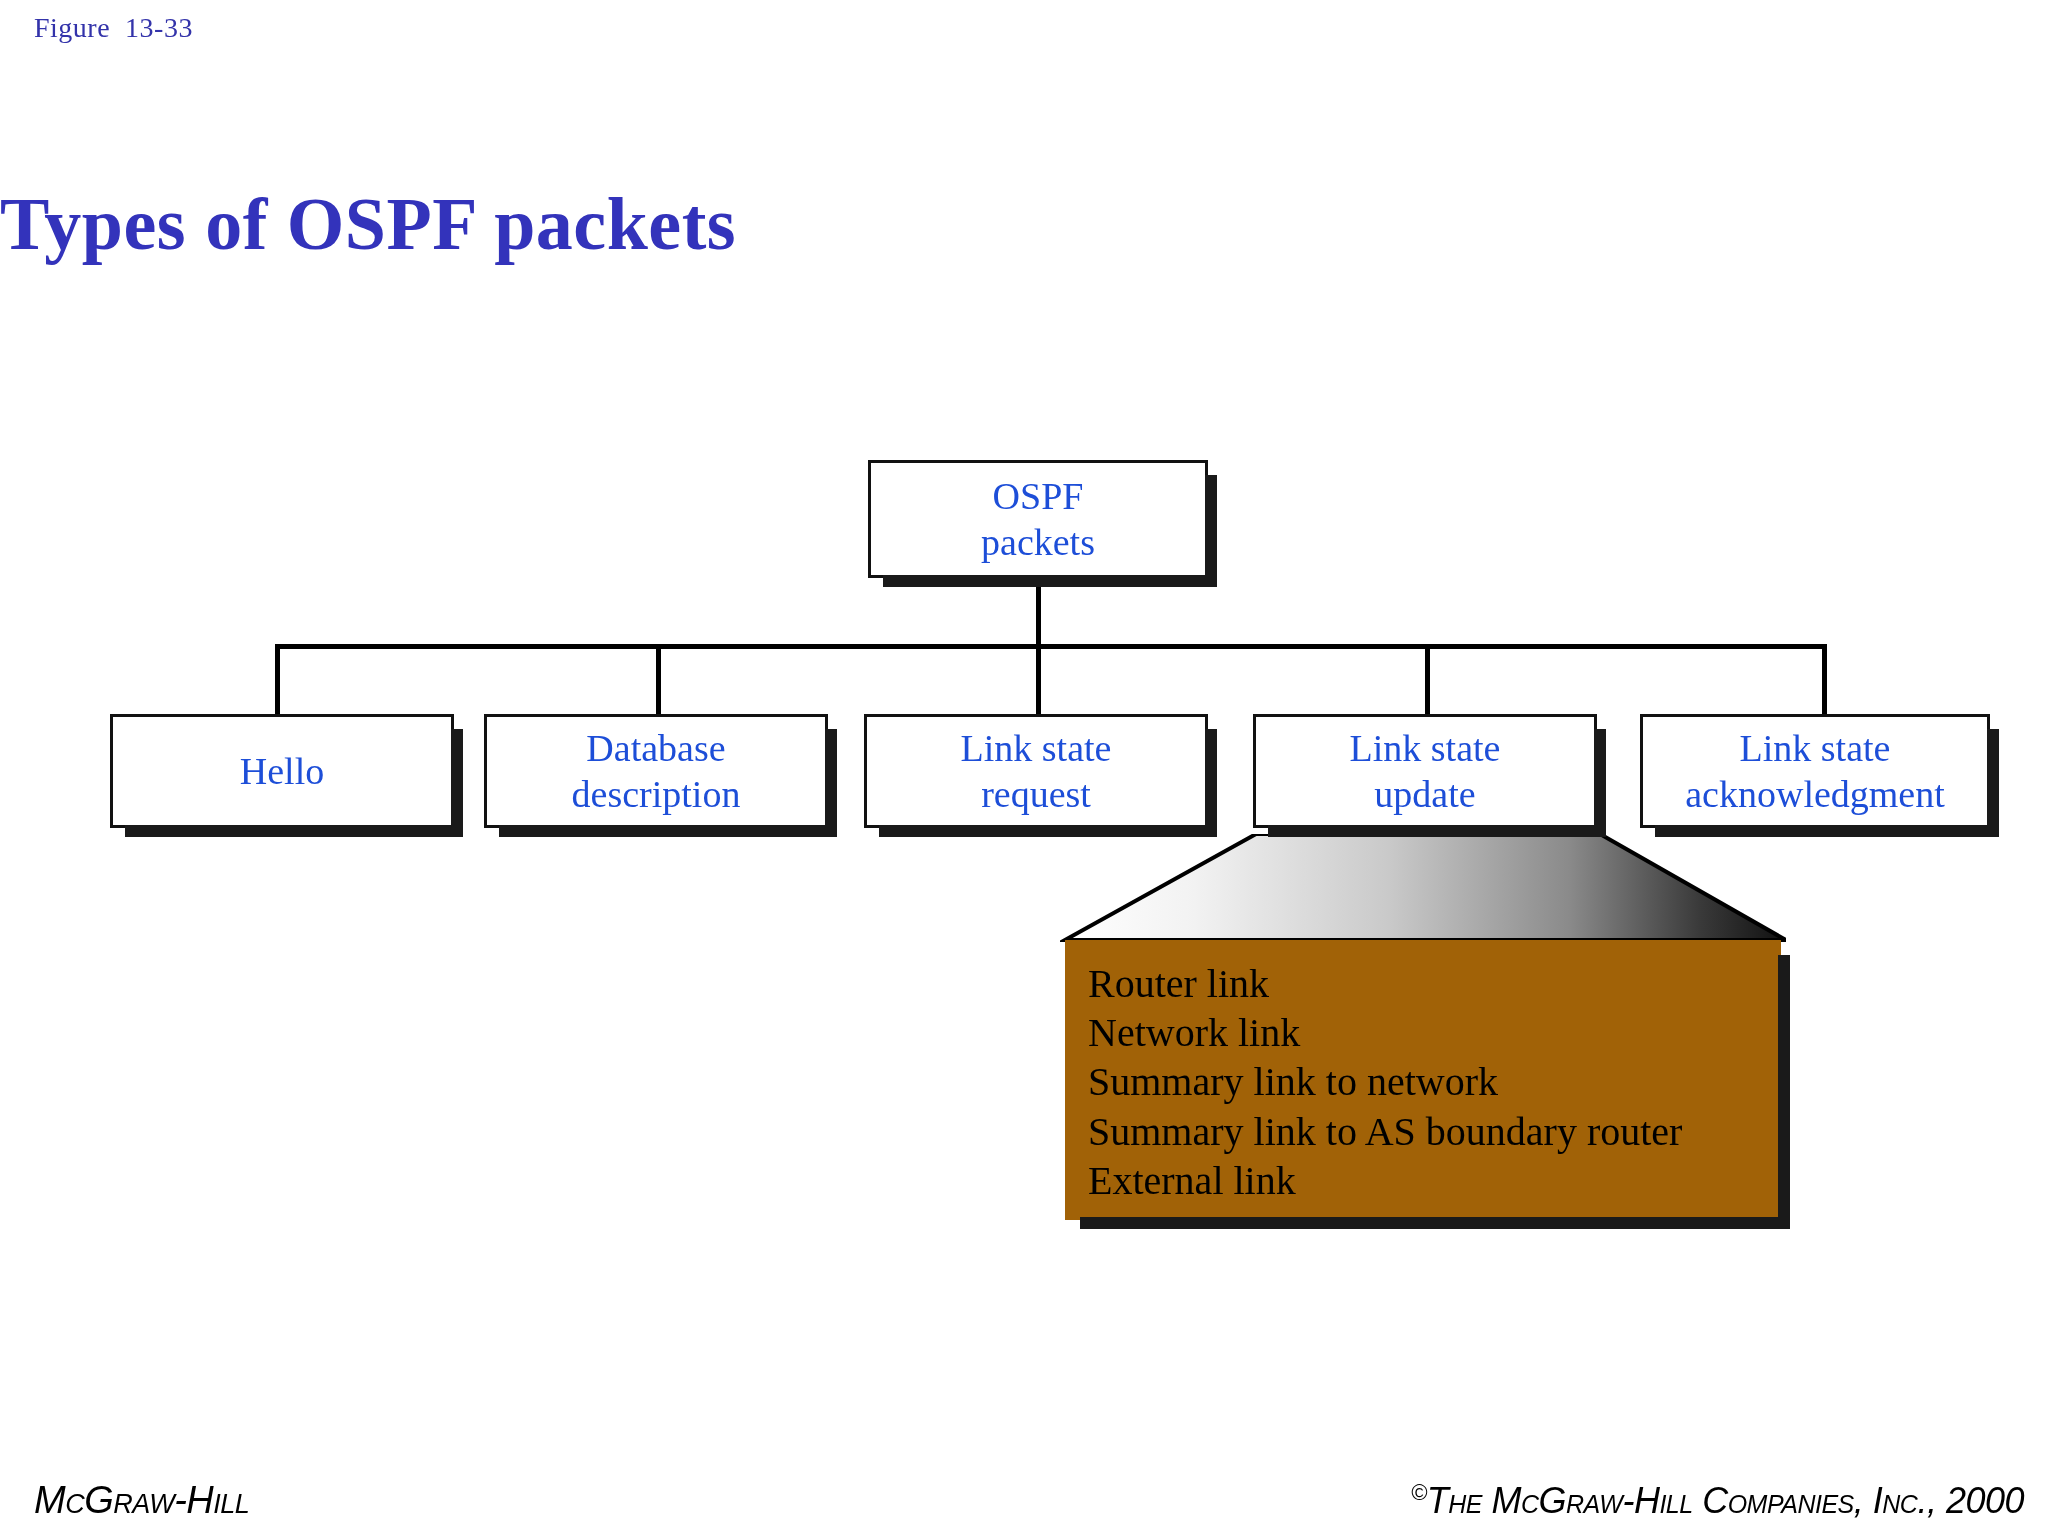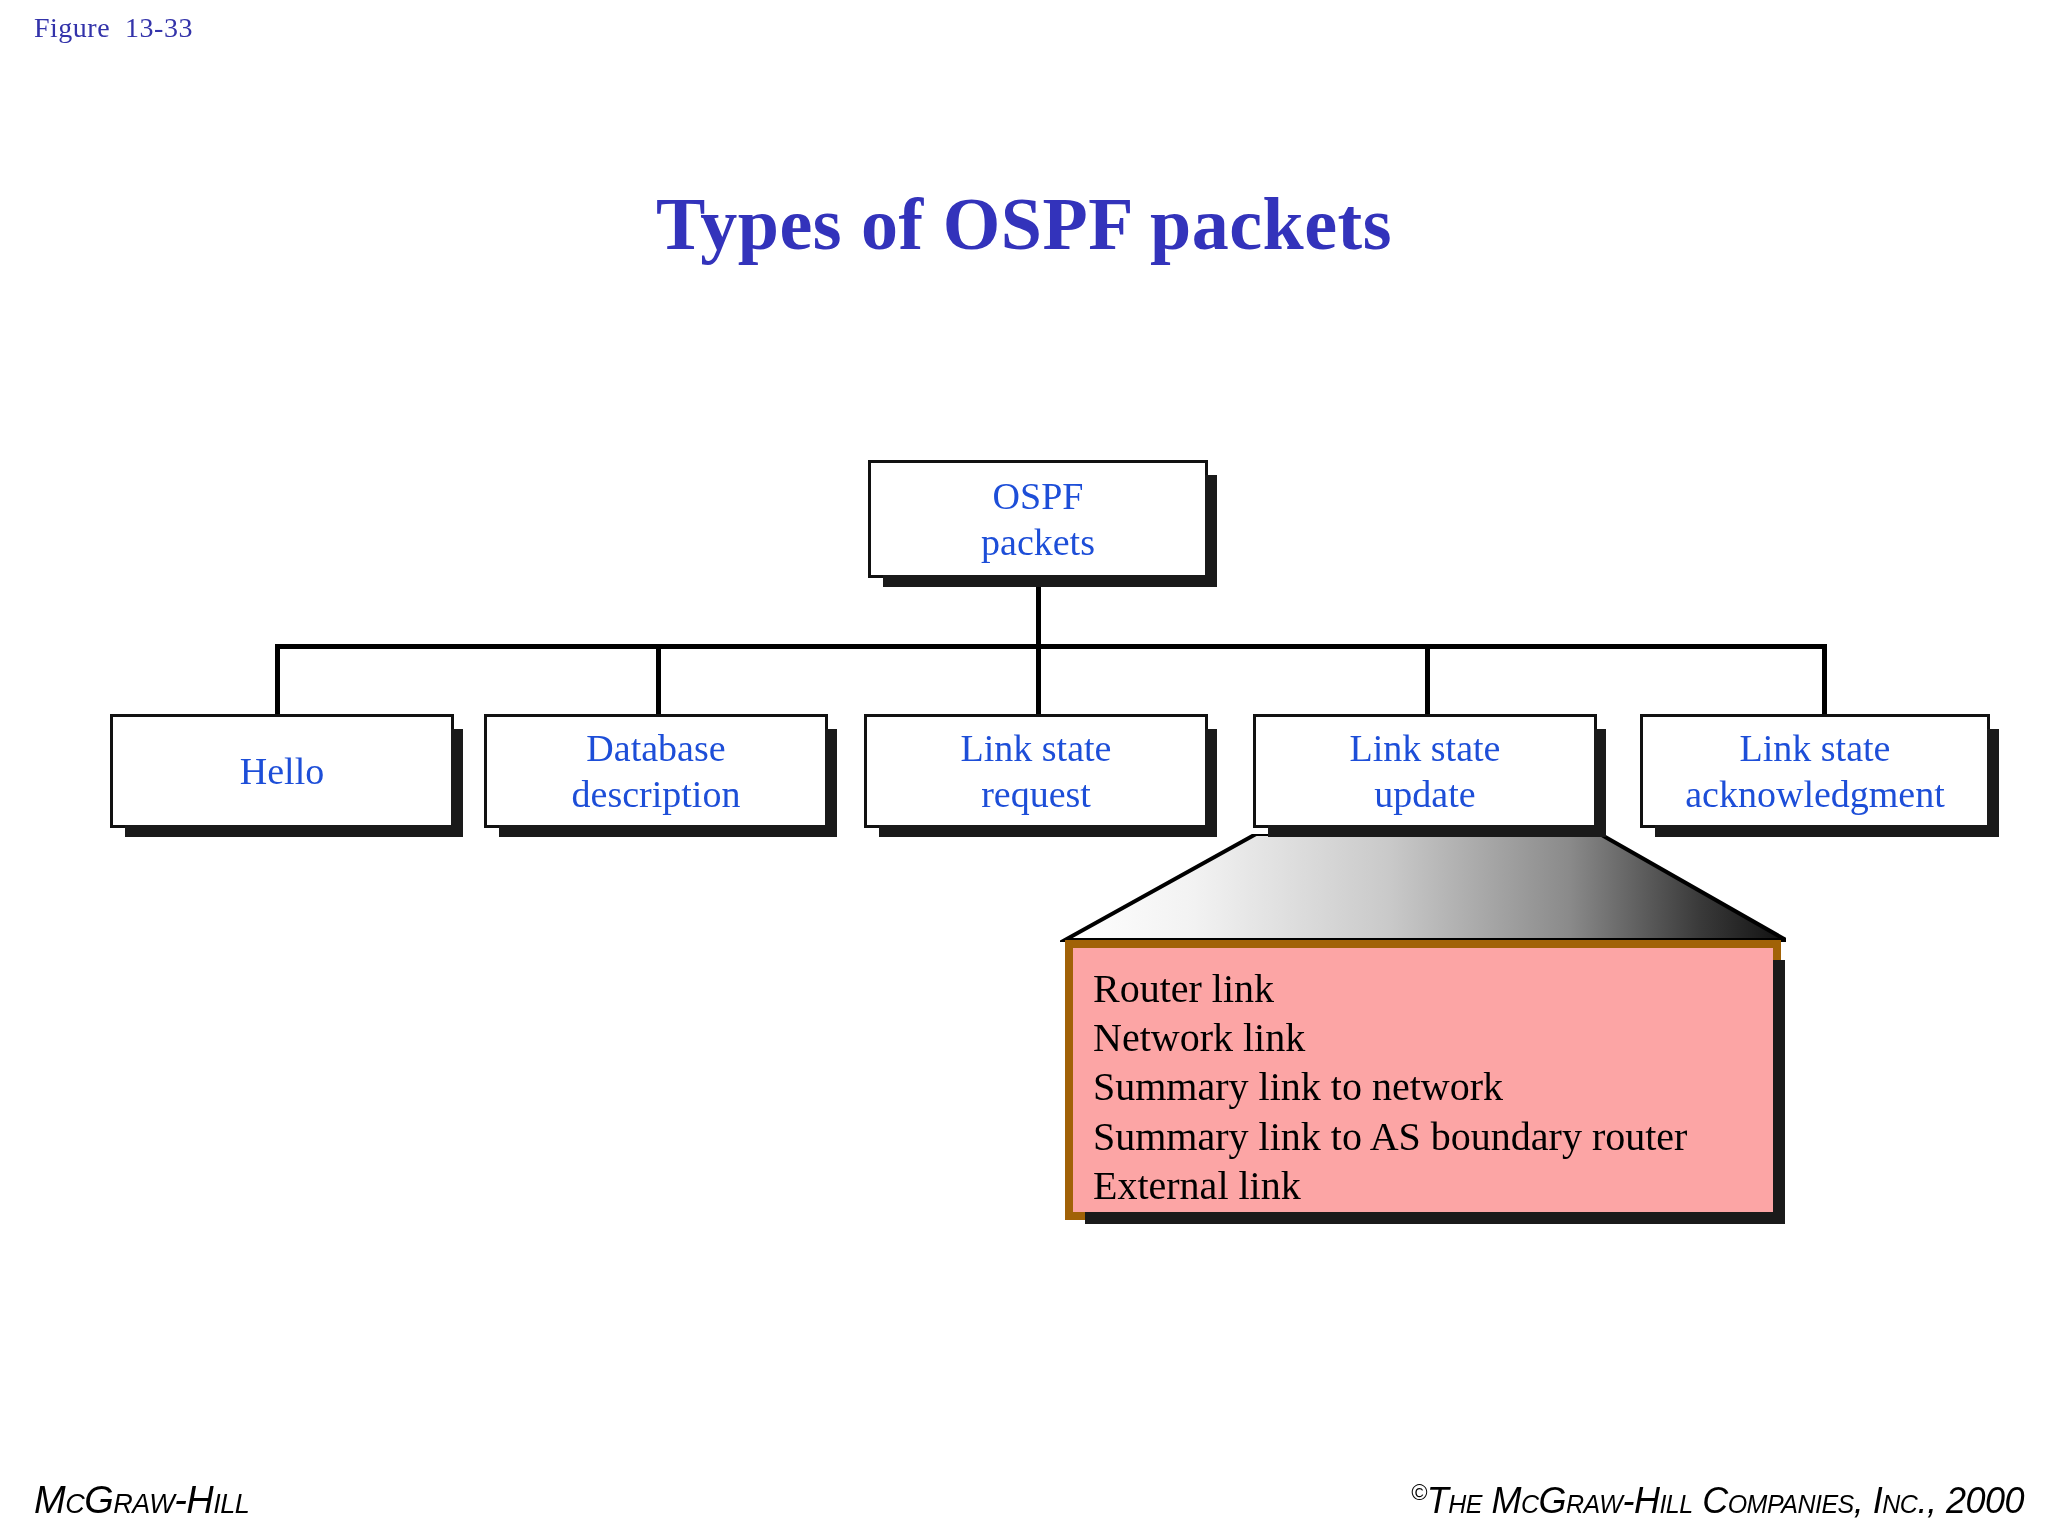--- a/index.html
+++ b/index.html
@@ -27,21 +27,20 @@
     letter-spacing: 0.5px;
     white-space: pre;
   }
 
   
   #slide-title {
     position: absolute;
     left: 0;
     top: 182px;
     width: 2048px;
-    text-align: center;
     font-size: 74px;
     font-weight: bold;
     color: #3333bb;
     font-family: "Liberation Serif", "DejaVu Serif", serif;
     letter-spacing: 0.5px;
   }
 
   
   .node {
     position: absolute;
@@ -96,22 +95,22 @@
   }
 
   
   #callout-box {
     position: absolute;
     left: 1065px;
     top: 940px;
     width: 716px;
     height: 280px;
     box-sizing: border-box;
-    background: #fca5a5;
-    border: 8px solid #a16207;
+    background: #a16207;
+    border: 3px solid #a16207;
     padding: 16px 0 0 20px;
     z-index: 6;
   }
   #callout-box .shadow-r {
     position: absolute;
     top: 12px; right: -12px; width: 12px; bottom: -12px;
     background: #1a1a1a; z-index: -1;
   }
   #callout-box .shadow-b {
     position: absolute;

